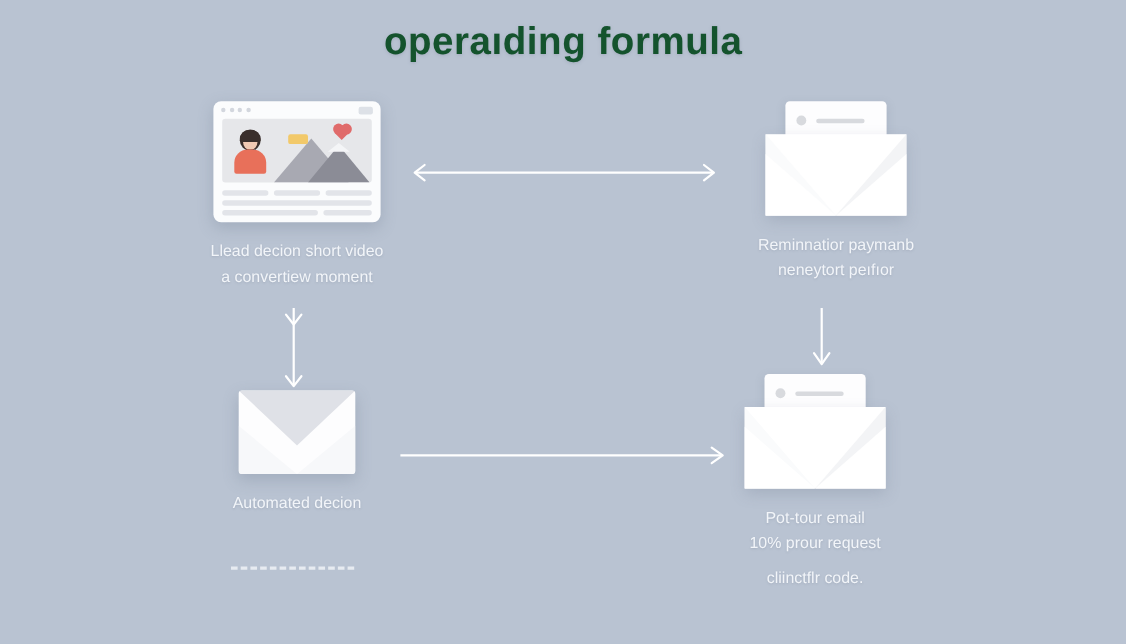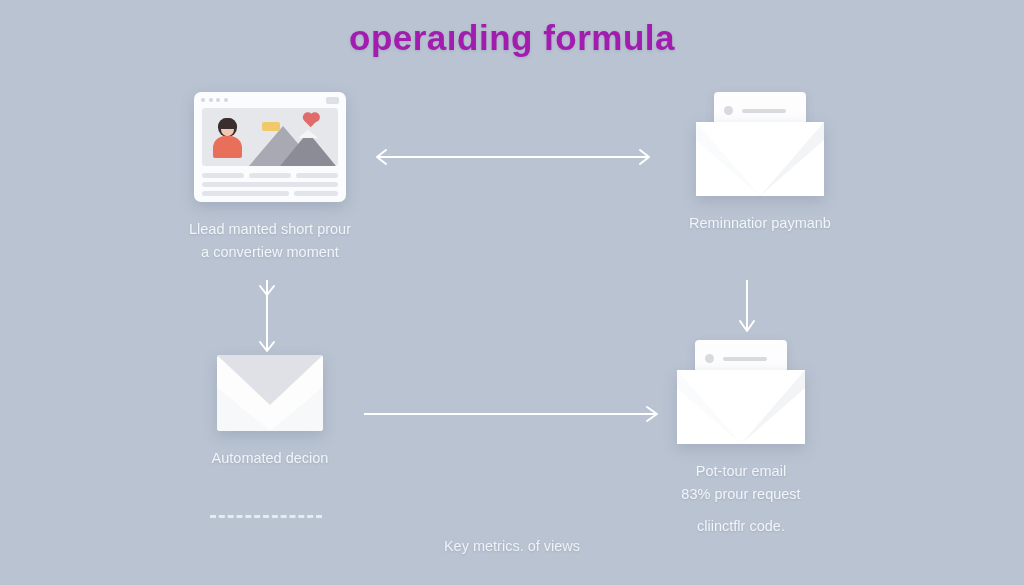--- a/index.html
+++ b/index.html
@@ -25,21 +25,21 @@
   
   #title {
     position: absolute;
     left: 0;
     top: 18px;
     width: 1024px;
     text-align: center;
     font-size: 35px;
     font-weight: bold;
     letter-spacing: 0.5px;
-    color: #a21caf;
+    color: #14532d;
     text-shadow: 0 1px 3px rgba(120,130,148,0.35);
     user-select: none;
   }
 
   
   .node {
     position: absolute;
   }
   .node-art {
     position: relative;
@@ -379,21 +379,21 @@
           </div>
           <div class="ln"></div>
           <div class="ln-row">
             <span class="ln" style="flex:2"></span>
               <span class="ln" style="flex:1"></span>
           </div>
         </div>
       </div>
     </div>
     <div class="caption">
-      <div>Llead manted short prour</div>
+      <div>Llead decion short video</div>
       <div>a convertiew moment</div>
     </div>
   </div>
 
   <div class="node" id="node-email-top">
     <div class="node-art">
       <div class="env-open">
         <div class="env-letter">
           <div class="letter-pad">
             <div style="margin-bottom:6px;">
@@ -409,20 +409,21 @@
         <div class="env-body">
           <span class="env-flap-l"></span>
           <span class="env-flap-r"></span>
           <span class="env-front"></span>
           <span class="env-front2"></span>
         </div>
       </div>
     </div>
     <div class="caption">
       <div>Reminnatior paymanb</div>
+      <div>neneytort peıfıor</div>
     </div>
   </div>
 
   <div class="node" id="node-form">
     <div class="node-art">
       <div class="env-closed">
         <span class="ec-diag-l"></span>
         <span class="ec-diag-r"></span>
         <span class="ec-flap"></span>
       </div>
@@ -449,21 +450,21 @@
         <div class="env-body">
           <span class="env-flap-l"></span>
           <span class="env-flap-r"></span>
           <span class="env-front"></span>
           <span class="env-front2"></span>
         </div>
       </div>
     </div>
     <div class="caption">
       <div>Pot-tour email</div>
-      <div>83% prour request</div>
+      <div>10% prour request</div>
       <div style="margin-top:8px;">cliinctflr code.</div>
     </div>
   </div>
 
   <div class="arrow" id="arrow-top-h">
     <svg width="290" height="24" viewBox="0 0 290 24">
       <line x1="10" y1="12" x2="280" y2="12" stroke="#ffffff" stroke-width="2"></line>
       <polyline points="18,5 9,12 18,19" fill="none" stroke="#ffffff" stroke-width="2" stroke-linecap="round" stroke-linejoin="round"></polyline>
       <polyline points="272,5 281,12 272,19" fill="none" stroke="#ffffff" stroke-width="2" stroke-linecap="round" stroke-linejoin="round"></polyline>
     </svg>
@@ -486,15 +487,14 @@
 
   <div class="arrow" id="arrow-bottom-h">
     <svg width="304" height="24" viewBox="0 0 304 24">
       <line x1="4" y1="12" x2="296" y2="12" stroke="#ffffff" stroke-width="2"></line>
       <polyline points="287,5 297,12 287,19" fill="none" stroke="#ffffff" stroke-width="2" stroke-linecap="round" stroke-linejoin="round"></polyline>
     </svg>
   </div>
 
   <div id="dashed-divider"></div>
 
-  <div id="footer-note">Key metrics. of views</div>
 
 </div>
 
 </body></html>

